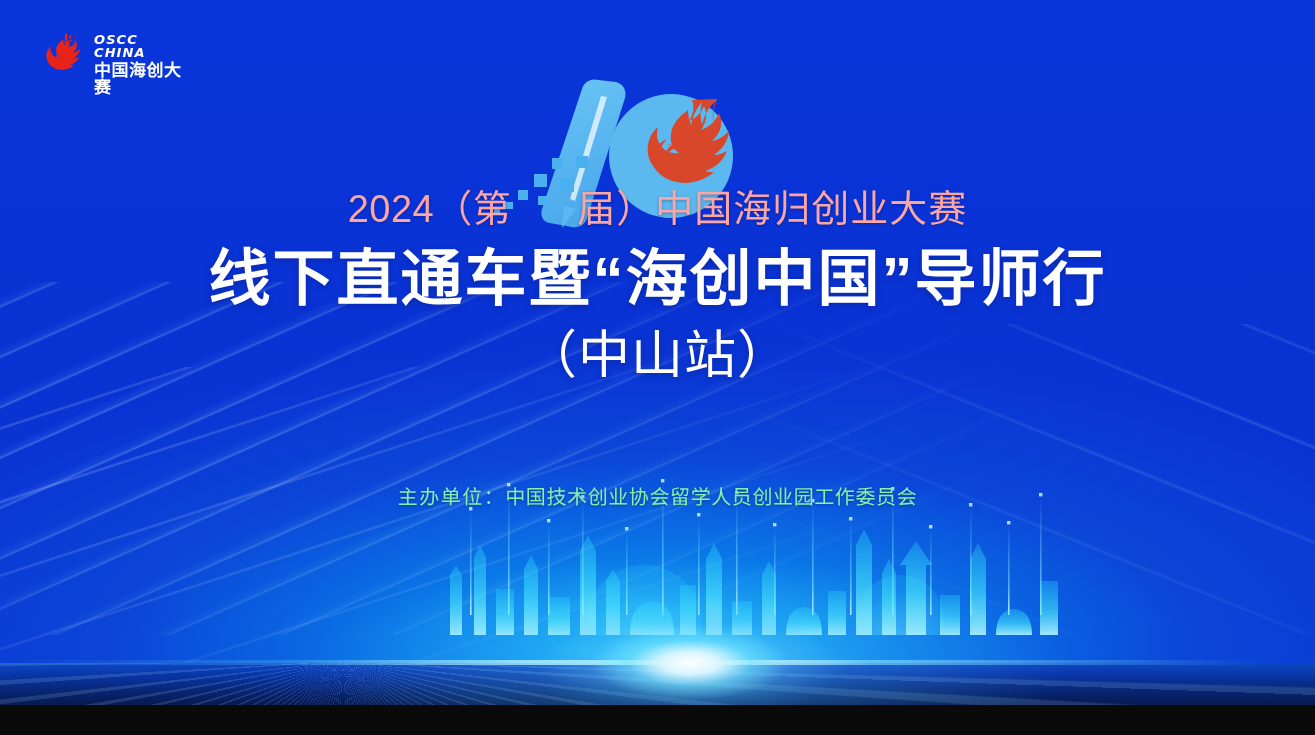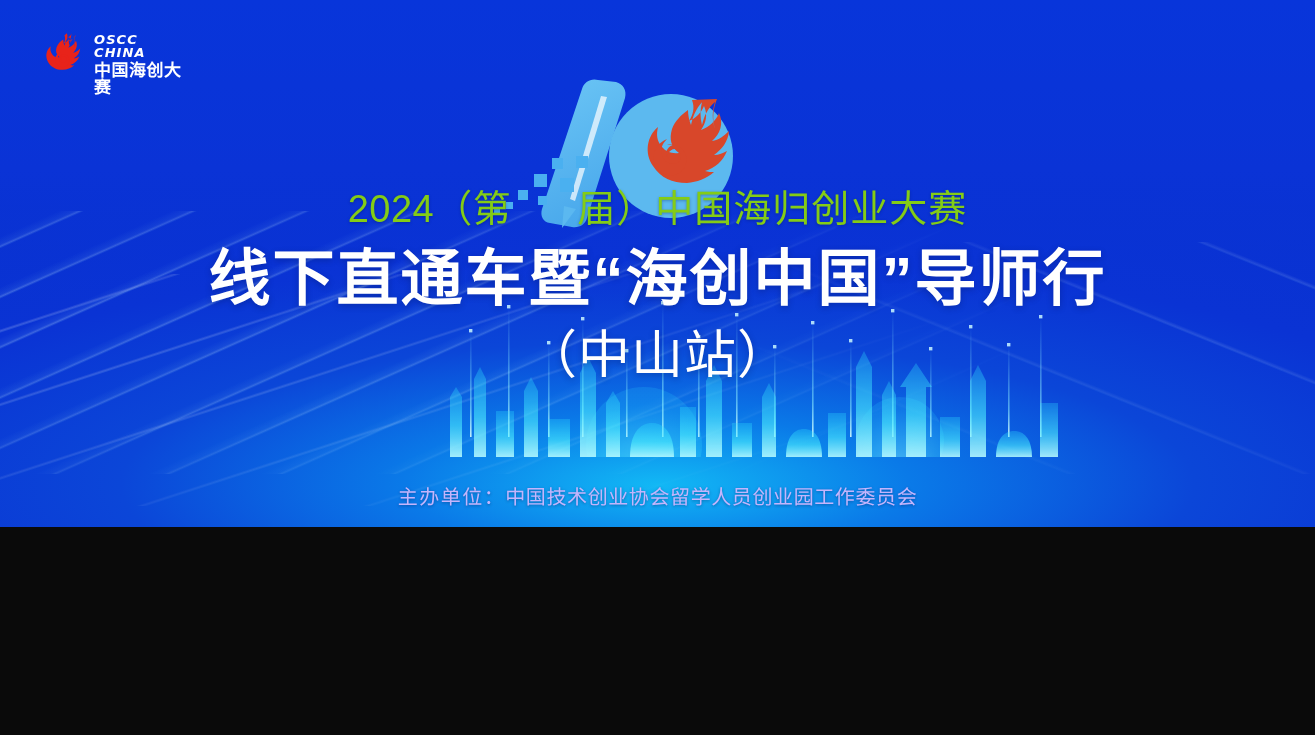--- a/index.html
+++ b/index.html
@@ -1,20 +1,20 @@
 <!DOCTYPE html>
 <html lang="zh-CN"><head>
 <meta charset="utf-8">
 <title>Event Banner</title>
 <style>
   html,body{margin:0;padding:0;background:#0a0a0a;}
   *{box-sizing:border-box;}
   .stage{
     position:relative;
-    width:1315px;height:527px;
+    width:1315px;height:705px;
     overflow:hidden;
     font-family:"Liberation Sans","DejaVu Sans",sans-serif;
     background:#0a33d6;
     user-select:none;
   }
 
   
   .bg-base{
     position:absolute;inset:0;
     background:
@@ -144,21 +144,21 @@
   
   .emblem{
     position:absolute;left:466px;top:78px;width:270px;height:150px;
   }
 
   
   .title-block{
     position:absolute;left:0;right:0;top:186px;text-align:center;
   }
   .line1{
-    font-size:38px;font-weight:400;color:#84cc16;letter-spacing:1px;
+    font-size:38px;font-weight:400;color:#fca5a5;letter-spacing:1px;
     line-height:1.25;white-space:nowrap;
     text-shadow:0 1px 3px rgba(0,20,80,.35);
   }
   .line1 .num{font-family:"Liberation Sans",sans-serif;letter-spacing:.5px;}
   .line1 .gap{display:inline-block;width:66px;}
   .line2{
     margin-top:8px;
     font-size:62px;font-weight:700;color:#ffffff;letter-spacing:2px;
     line-height:1.2;white-space:nowrap;
     text-shadow:0 2px 6px rgba(0,20,80,.30);
@@ -168,21 +168,21 @@
     font-size:52px;font-weight:400;color:#ffffff;letter-spacing:1px;
     line-height:1.2;white-space:nowrap;
     text-shadow:0 2px 6px rgba(0,20,80,.30);
   }
 
   
   .orgs{
     position:absolute;left:0;right:0;top:478px;text-align:center;
   }
   .org-line{
-    font-size:20px;color:#c4b5fd;letter-spacing:.6px;line-height:1.9;
+    font-size:20px;color:#86efac;letter-spacing:.6px;line-height:1.9;
     white-space:nowrap;
     text-shadow:0 1px 3px rgba(0,20,80,.4);
   }
   .org-label{letter-spacing:1.5px;}
 </style>
 </head>
 <body>
 
 <div class="stage">
 

